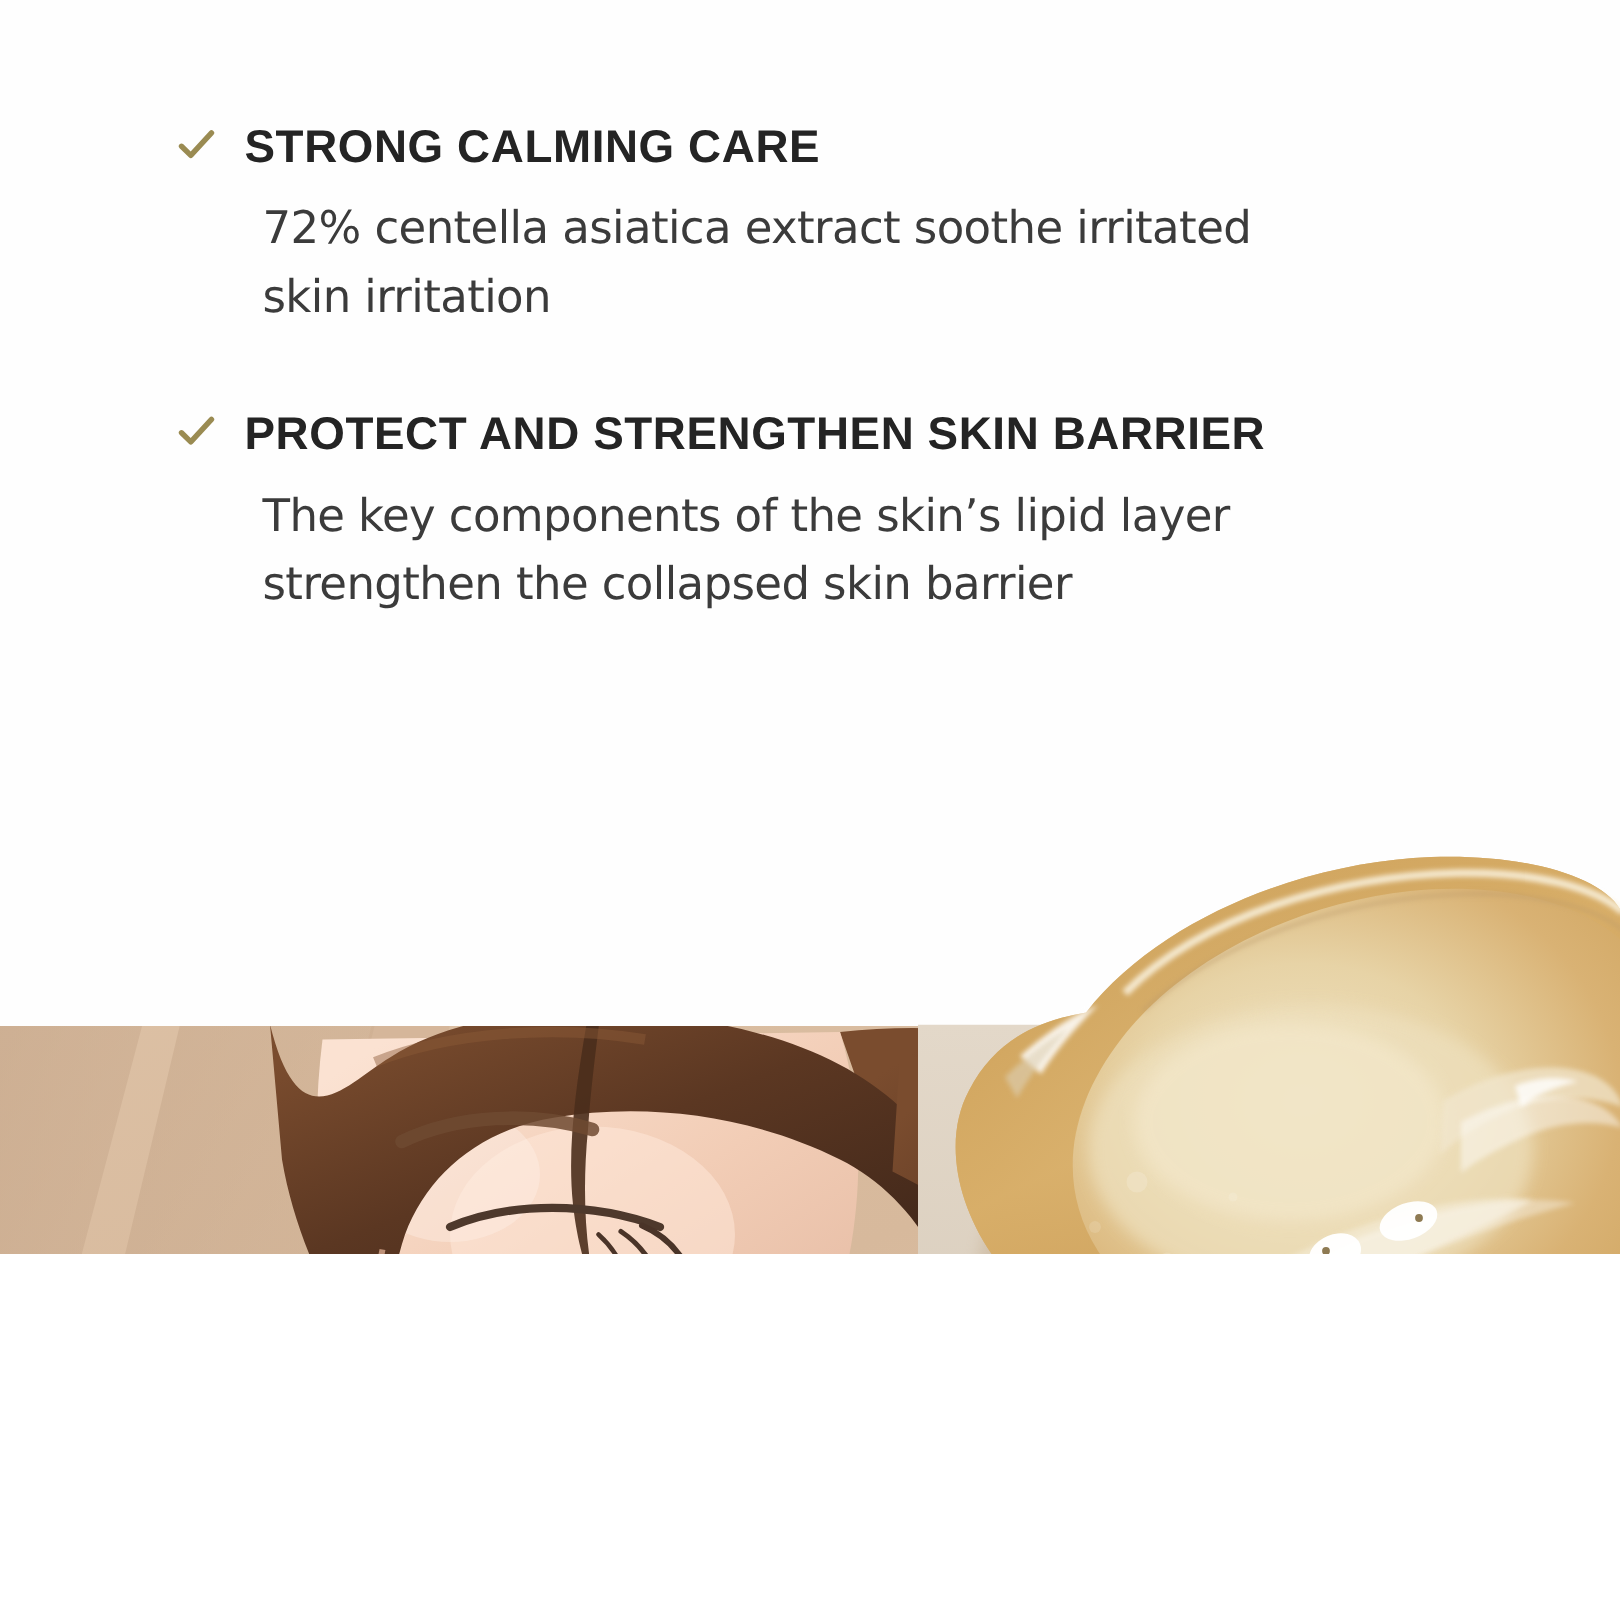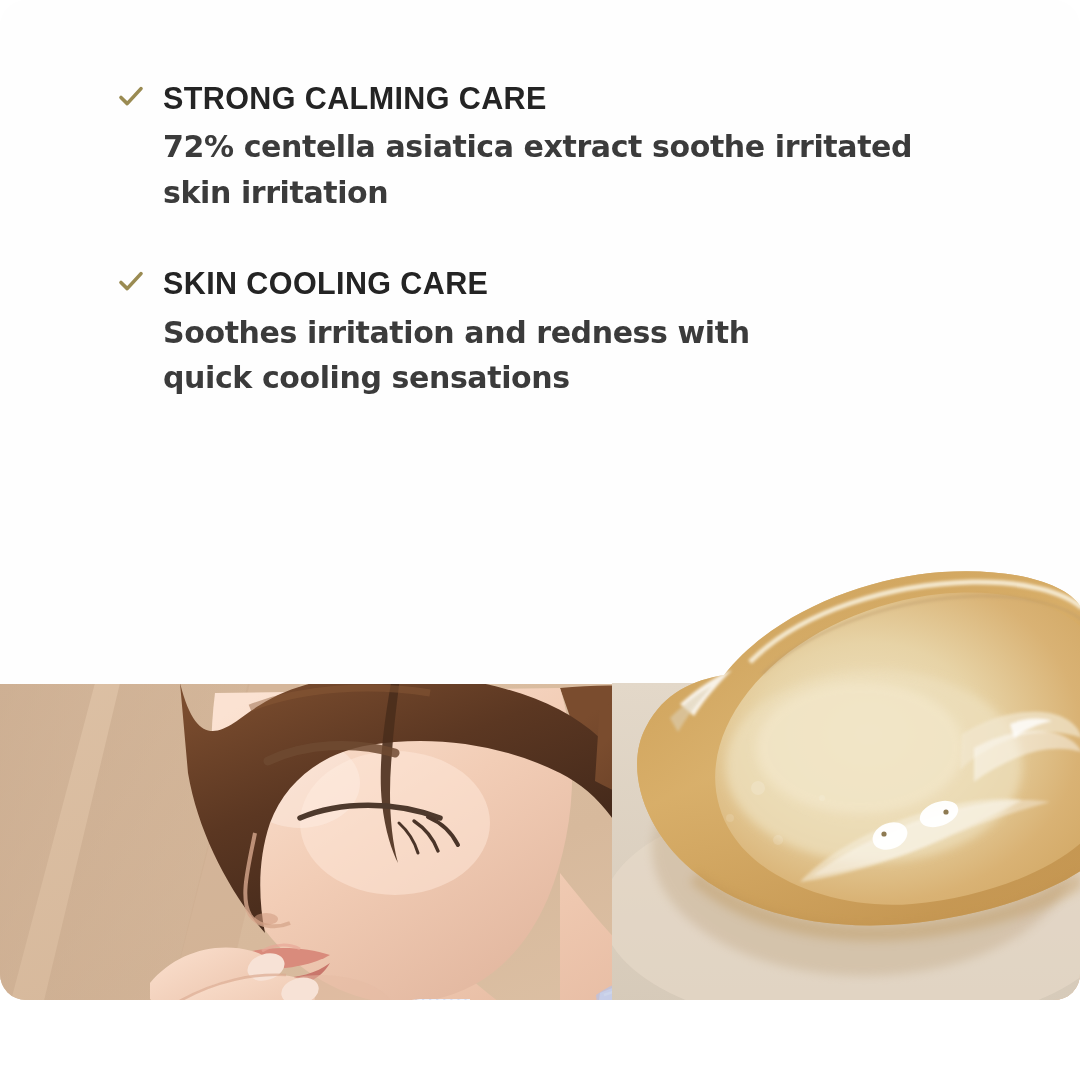--- a/index.html
+++ b/index.html
@@ -6,24 +6,23 @@
     margin: 0;
     padding: 0;
     background: #ffffff;
   }
   body {
     font-family: "Liberation Sans", sans-serif;
   }
   #page {
     position: relative;
     width: 1080px;
-    height: 1000px;
+    height: 836px;
     overflow: hidden;
     background: #ffffff;
-    border-radius: 26px;
   }
 
   
   .text-panel {
     position: absolute;
     left: 0;
     top: 0;
     width: 1080px;
     height: 684px;
     background: #fefefe;
@@ -64,25 +63,25 @@
     font-size: 30.5px;
     letter-spacing: 0.4px;
     color: #242424;
     line-height: 1.32;
     margin: 0 0 6px 0;
     white-space: nowrap;
   }
 
   .benefit-desc {
     font-family: "DejaVu Sans", sans-serif;
-    font-weight: 700;
+    font-weight: 400;
     font-size: 30px;
     color: #3b3b3b;
     line-height: 1.52;
-    margin: 0;
+    margin: 12px;
     letter-spacing: -0.4px;
   }
   .benefit-desc .line { display: block; }
 
   
   .photo-area {
     position: absolute;
     left: 0;
     top: 683px;
     width: 1080px;
@@ -262,35 +261,35 @@
         </span>
         <div class="benefit-text">
           <h3 class="benefit-title">STRONG CALMING CARE</h3>
           <p class="benefit-desc">
             <span class="line">72% centella asiatica extract soothe irritated</span>
             <span class="line">skin irritation</span>
           </p>
         </div>
       </div>
 
-
       <div class="benefit-item">
         <span class="check-icon">
           <svg width="26" height="26" viewBox="0 0 26 26">
             <path d="M3 13.5 L9.2 19.6 L23 4.6" fill="none" stroke="#9a8b52" stroke-width="3.6" stroke-linecap="round" stroke-linejoin="round"></path>
           </svg>
         </span>
         <div class="benefit-text">
-          <h3 class="benefit-title">SKIN COOLING CARE</h3>
+          <h3 class="benefit-title">PROTECT AND STRENGTHEN SKIN BARRIER</h3>
           <p class="benefit-desc">
-            <span class="line">Soothes irritation and redness with</span>
-            <span class="line">quick cooling sensations</span>
+            <span class="line">The key components of the skin’s lipid layer</span>
+            <span class="line">strengthen the collapsed skin barrier</span>
           </p>
         </div>
       </div>
+
 
     </div>
   </div>
 
   <div class="gel-layer">
     <svg width="470" height="460" viewBox="0 0 470 460">
       <defs>
         <radialGradient id="gelBody" cx="0.52" cy="0.46" r="0.68">
           <stop offset="0%" stop-color="#f0e3c4"></stop>
           <stop offset="38%" stop-color="#e7d3a6"></stop>

